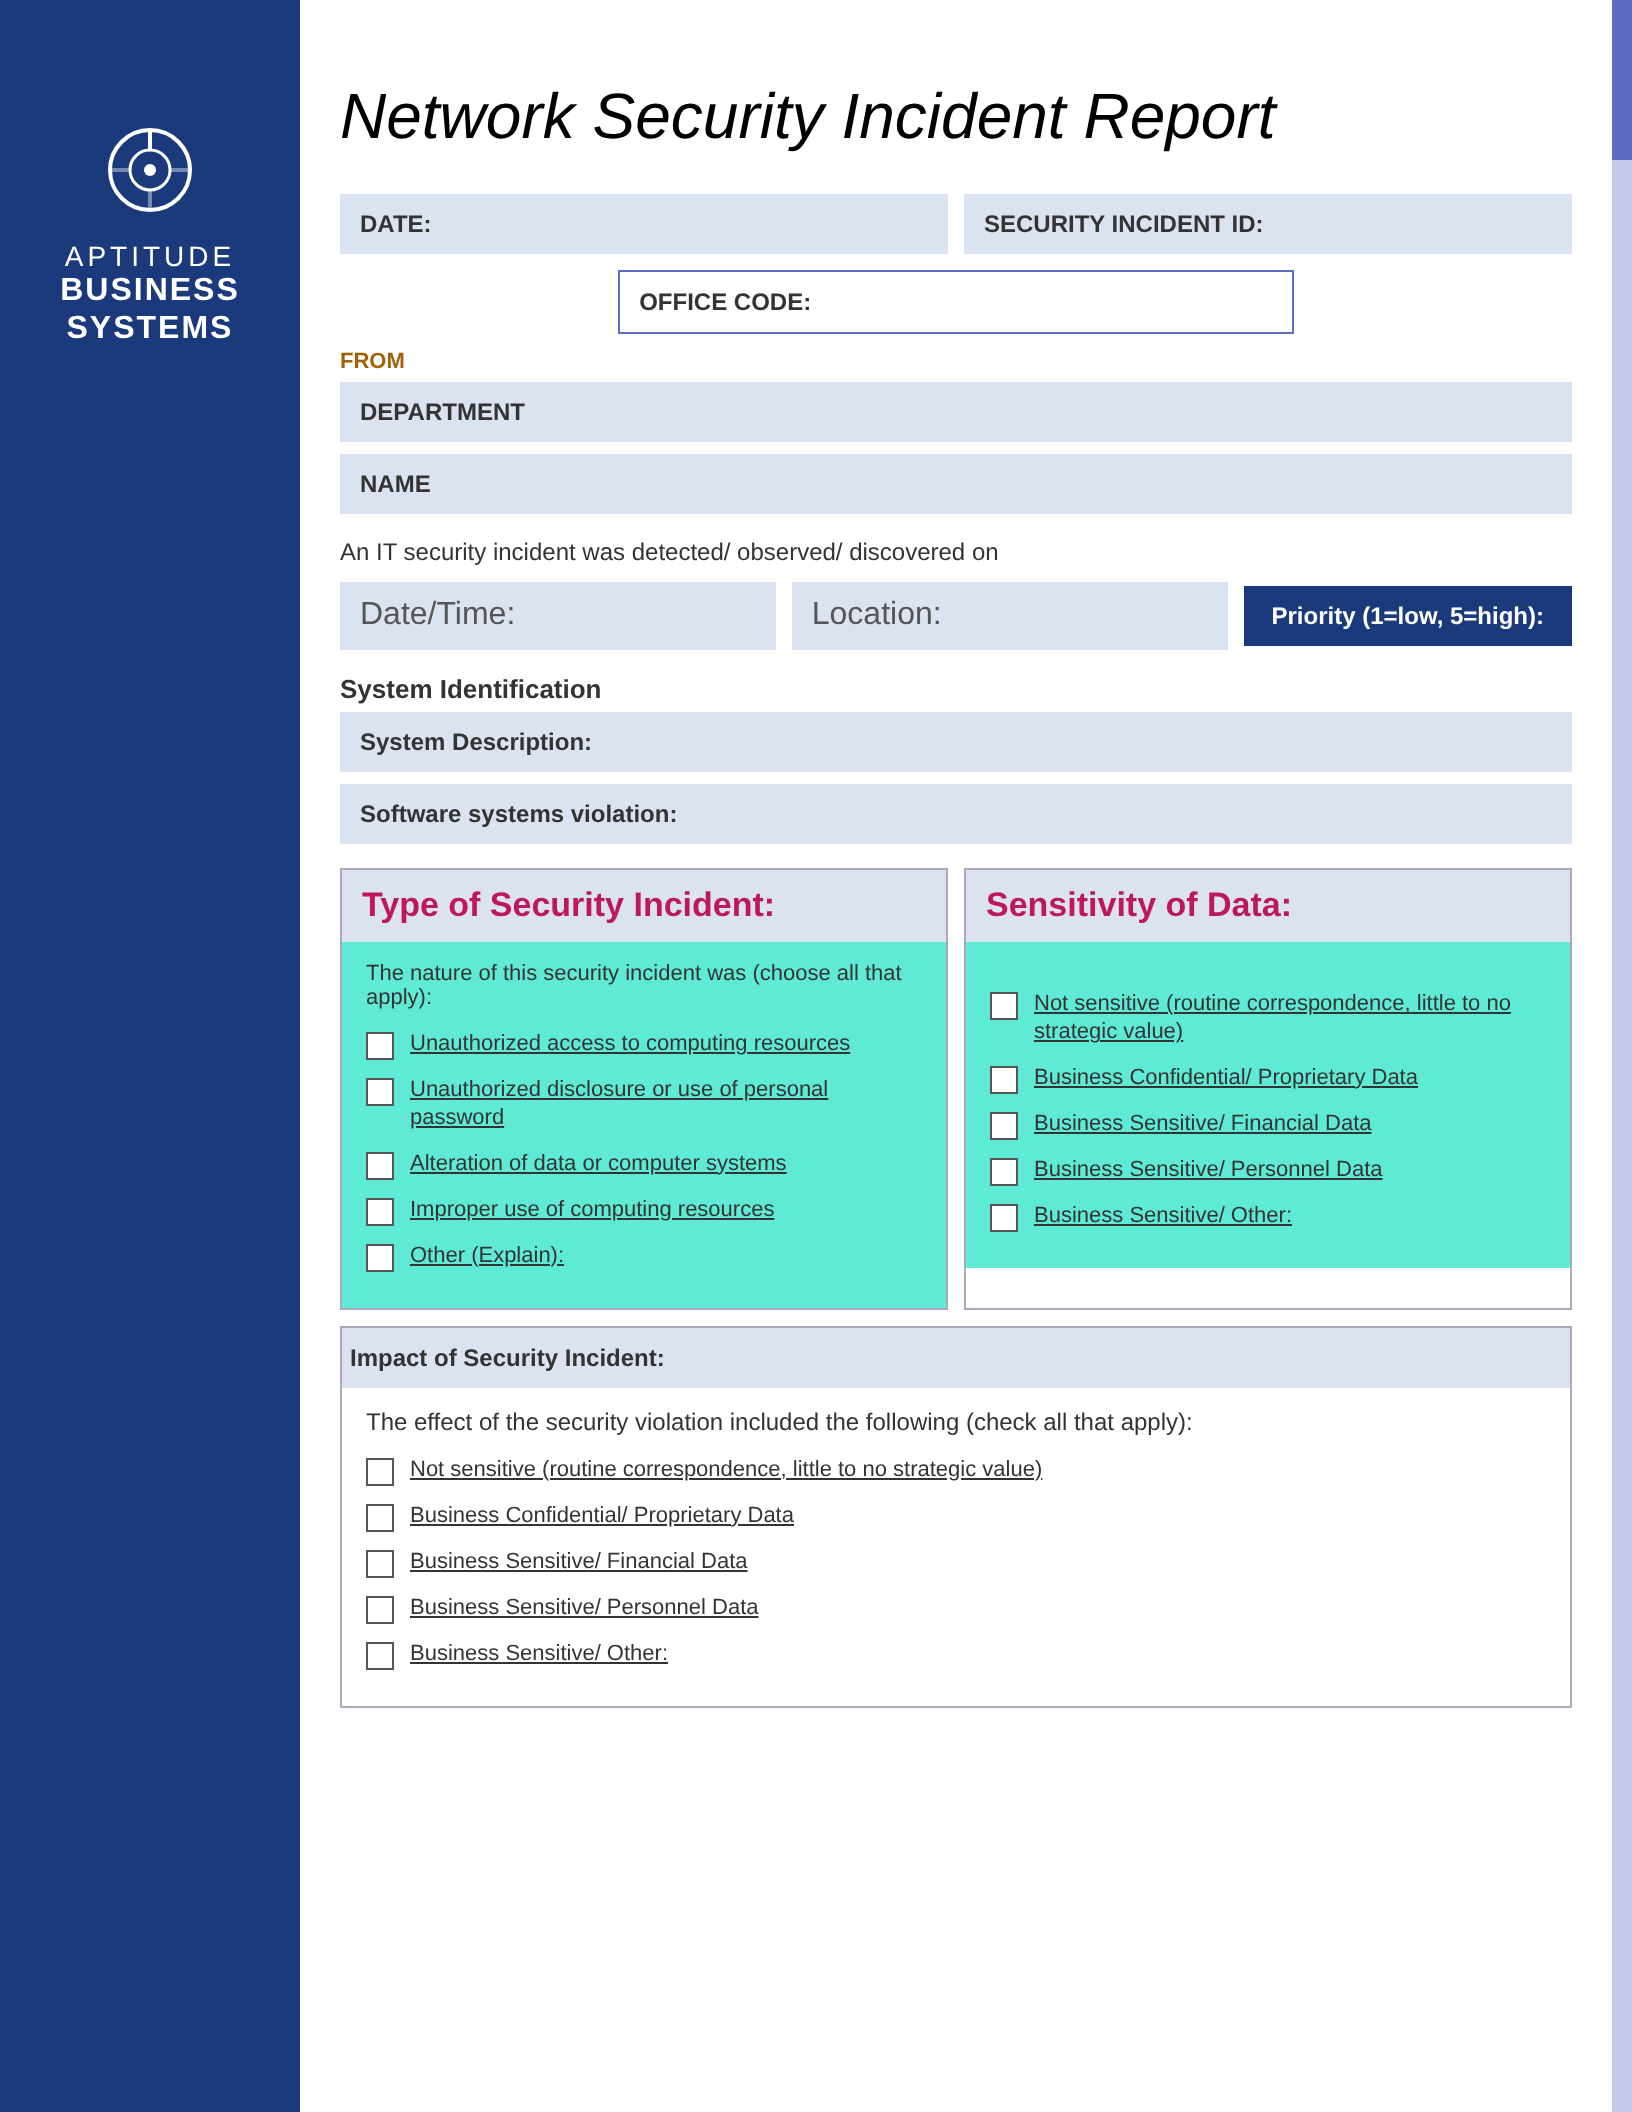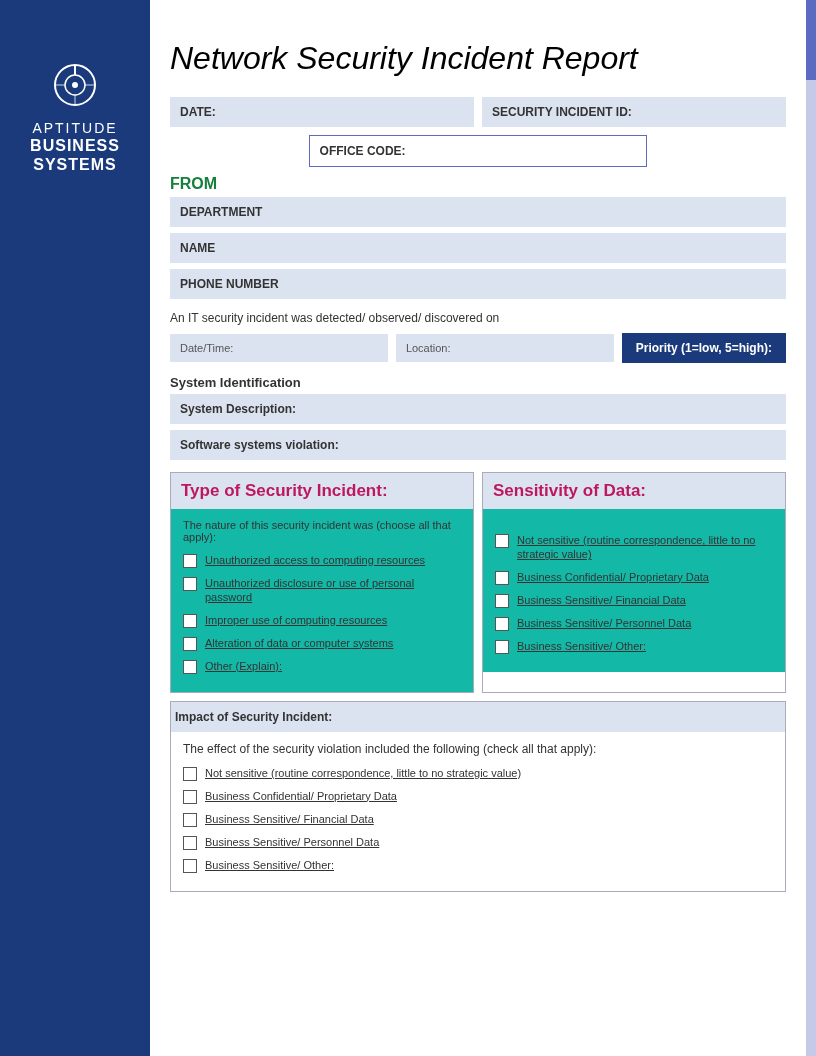--- a/index.html
+++ b/index.html
@@ -105,23 +105,23 @@
       background: #fff;
       border: 1px solid #5c6bc0;
       padding: 8px 10px;
       font-size: 12px;
       font-weight: bold;
       color: #333;
       width: 55%;
     }
 
     .from-label {
-      font-size: 16px;
-      font-weight: bold;
-      color: #15803d;
+      font-size: 11px;
+      font-weight: bold;
+      color: #a16207;
       margin: 8px 0 4px 0;
     }
 
     .full-field {
       background: #dce3f0;
       border: none;
       padding: 8px 10px;
       font-size: 12px;
       font-weight: bold;
       color: #333;
@@ -138,21 +138,21 @@
     .incident-fields-row {
       display: flex;
       gap: 8px;
       margin-bottom: 12px;
       align-items: center;
     }
     .incident-field {
       background: #dce3f0;
       border: none;
       padding: 8px 10px;
-      font-size: 11px;
+      font-size: 16px;
       color: #555;
       flex: 1;
     }
     .priority-btn {
       background: #1a3a7c;
       color: #fff;
       border: none;
       padding: 8px 14px;
       font-size: 12px;
       font-weight: bold;
@@ -179,21 +179,21 @@
       border: 1px solid #aab;
     }
     .panel-header {
       background: #dce3f0;
       padding: 8px 10px;
       font-size: 17px;
       font-weight: bold;
       color: #be185d;
     }
     .panel-body {
-      background: #14b8a6;
+      background: #5eead4;
       padding: 10px 12px;
     }
     .panel-sub-label {
       font-size: 11px;
       color: #333;
       margin-bottom: 10px;
     }
 
     .checkbox-item {
       display: flex;
@@ -275,21 +275,20 @@
   <div class="office-code-row">
     <div class="office-code-box">OFFICE CODE:</div>
   </div>
 
   <div class="from-label">FROM</div>
 
   <div class="full-field">DEPARTMENT</div>
 
   <div class="full-field">NAME</div>
 
-  <div class="full-field">PHONE NUMBER</div>
 
   <div class="incident-text">An IT security incident was detected/ observed/ discovered on</div>
 
   <div class="incident-fields-row">
     <div class="incident-field">Date/Time:</div>
     <div class="incident-field">Location:</div>
     <div class="priority-btn">Priority (1=low, 5=high):</div>
   </div>
 
   <div class="section-label">System Identification</div>
@@ -305,25 +304,25 @@
         <div class="checkbox-item">
           <div class="checkbox-box"></div>
           <span class="checkbox-label">Unauthorized access to computing resources</span>
         </div>
         <div class="checkbox-item">
           <div class="checkbox-box"></div>
           <span class="checkbox-label">Unauthorized disclosure or use of personal password</span>
         </div>
         <div class="checkbox-item">
           <div class="checkbox-box"></div>
+          <span class="checkbox-label">Alteration of data or computer systems</span>
+        </div>
+        <div class="checkbox-item">
+          <div class="checkbox-box"></div>
           <span class="checkbox-label">Improper use of computing resources</span>
-        </div>
-        <div class="checkbox-item">
-          <div class="checkbox-box"></div>
-          <span class="checkbox-label">Alteration of data or computer systems</span>
         </div>
         <div class="checkbox-item">
           <div class="checkbox-box"></div>
           <span class="checkbox-label">Other (Explain):</span>
         </div>
       </div>
     </div>
 
     <div class="panel">
       <div class="panel-header">Sensitivity of Data:</div>

